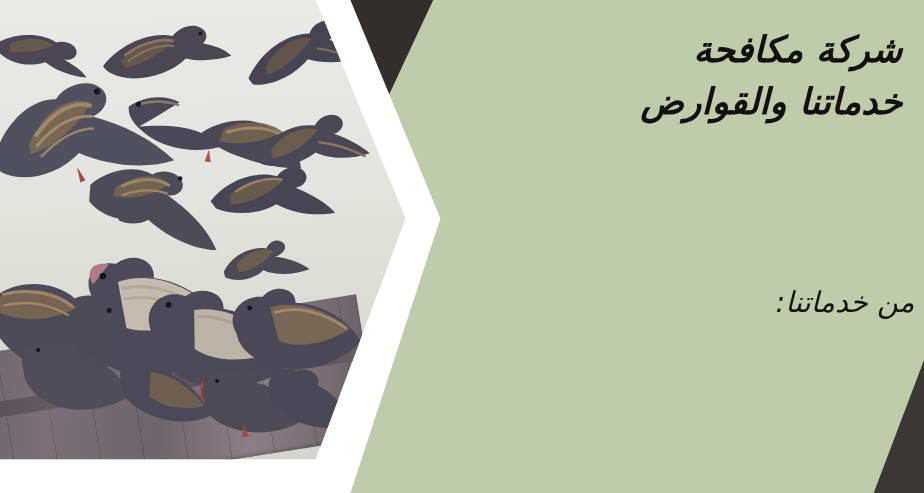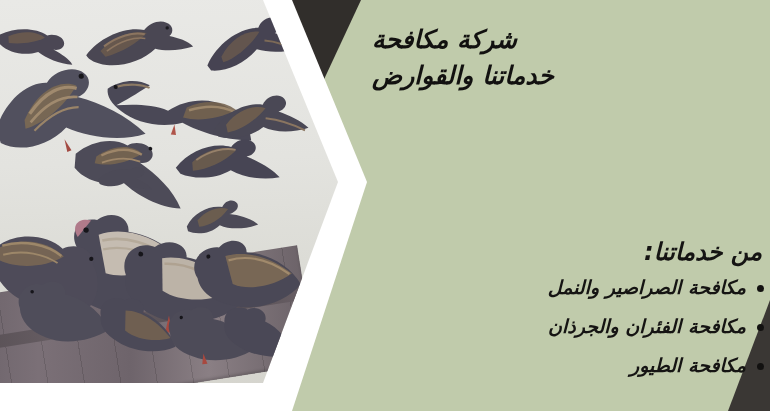--- a/index.html
+++ b/index.html
@@ -110,35 +110,35 @@
   
   .content {
     position: absolute;
     left: 372px; top: 0;
     width: 398px; height: 411px;
   }
   .title {
     position: absolute;
     left: 0; top: 22px;
     width: 380px;
-    text-align: left;
+    text-align: right;
     color: #121110;
-    font-size: 25px;
+    font-size: 30px;
     line-height: 1.42;
     font-weight: bold;
     font-style: italic;
     letter-spacing: -0.5px;
     direction: rtl;
   }
   .services-head {
     position: absolute;
     right: 8px; top: 238px;
     color: #151413;
     font-size: 24px;
-    font-weight: bold;
+    font-weight: normal;
     font-style: italic;
     direction: rtl;
   }
   .services-list {
     position: absolute;
     right: 0; top: 276px;
     width: 392px;
     margin: 0;
     padding: 0;
     list-style: none;
@@ -349,20 +349,15 @@
 
   <div class="content">
 
     <div class="title">
       <div>شركة مكافحة</div>
       <div>خدماتنا والقوارض</div>
     </div>
 
     <div class="services-head">من خدماتنا:</div>
 
-    <ul class="services-list">
-      <li class="svc-1">مكافحة الصراصير والنمل</li>
-      <li class="svc-2">مكافحة الفئران والجرذان</li>
-      <li class="svc-3">مكافحة الطيور</li>
-    </ul>
 
   </div>
 </div>
 
 </body></html>

